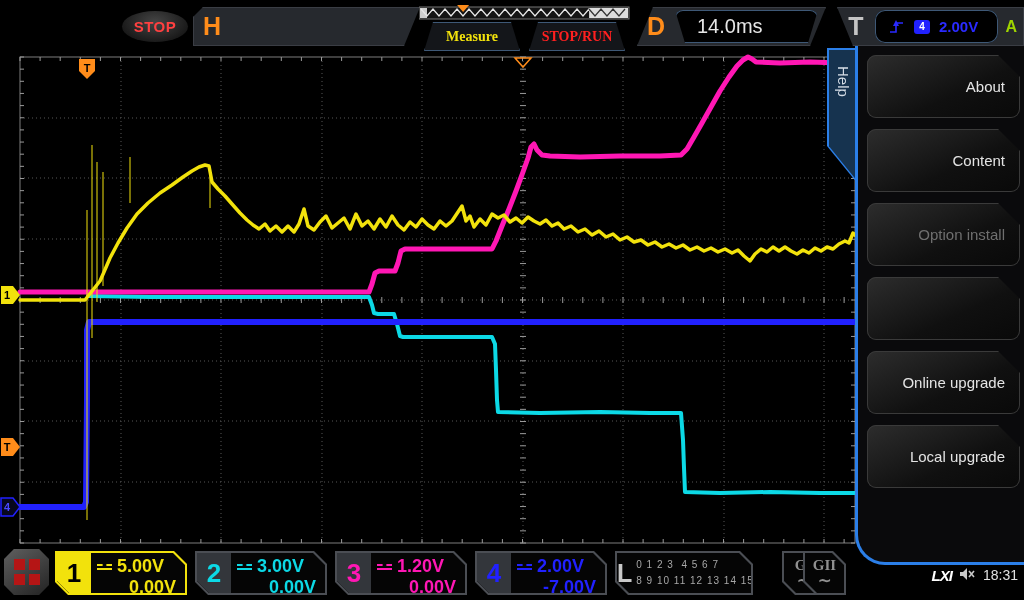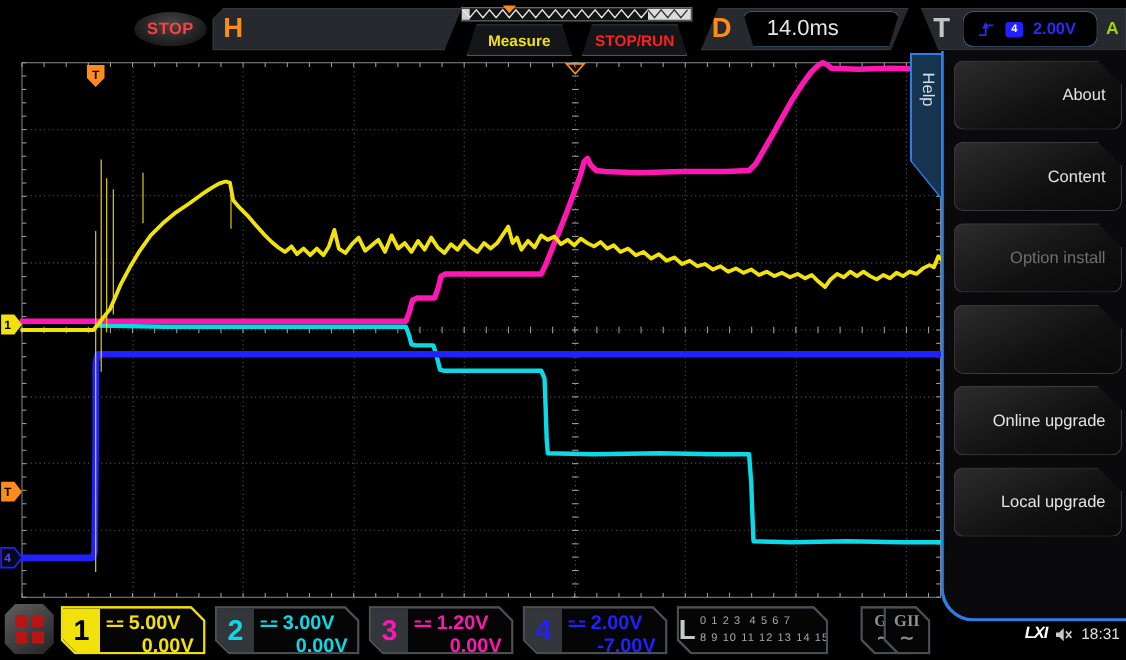--- a/index.html
+++ b/index.html
@@ -28,21 +28,21 @@
   .d-inner{clip-path:polygon(0 0,100% 0,calc(100% - 10px) 100%,10px 100%);}
   .t-inner{clip-path:none;border-radius:10px;margin-right:26px;gap:9px;padding-left:14px;}
   .t-letter{color:#c4c4c4;}
   .t-badge{width:16px;height:14px;background:#2121ff;border-radius:3px;color:#fff;
     font-size:10px;font-weight:bold;display:flex;align-items:center;justify-content:center;}
   .t-level{color:#2a2aff;font-weight:bold;font-size:15px;}
   .a-flag{position:absolute;right:7px;top:50%;transform:translateY(-50%);
     color:#9fd400;font-weight:bold;font-size:16px;}
   .tab-btn{position:absolute;top:22px;width:96px;height:29px;background:#14161a;
     box-shadow:inset 0 0 0 1px #3e5876;display:flex;align-items:center;justify-content:center;
-    font-weight:bold;font-size:14px;clip-path:polygon(9px 0,calc(100% - 9px) 0,100% 100%,0 100%);}
+    font-weight:bold;font-size:14px;clip-path:polygon(9px 0,calc(100% - 9px) 0,100% 100%,0 100%);font-family:Liberation Serif, serif;}
   .measure{left:424px;color:#f2e20c;}
   .stoprun{left:529px;color:#ff2020;}
   #membar{position:absolute;left:419px;top:4px;}
 
   
   #scope{position:absolute;left:0;top:0;z-index:1;}
 
   
   .menu-panel{position:absolute;left:855px;top:46px;width:169px;height:519px;z-index:3;
     background:#0a0a0c;border-left:3px solid #2b7fe8;border-bottom:3px solid #2b7fe8;
@@ -88,21 +88,21 @@
   .lbox{position:absolute;left:615px;top:6px;width:138px;height:44px;}
   .l-tab{width:32px;display:flex;align-items:center;justify-content:center;
     font-size:25px;font-weight:bold;color:#c8c8c8;}
   .l-digits{flex:1;display:flex;flex-direction:column;justify-content:center;
     color:#a8a8a8;font-size:10px;line-height:1.6;letter-spacing:1px;padding-left:4px;white-space:pre;}
   .gbox{position:absolute;top:6px;width:43px;height:44px;}
   .g-in{flex-direction:column;align-items:center;justify-content:center;color:#909090;
     font-family:"Liberation Serif",serif;font-weight:bold;font-size:15px;line-height:1;}
   .g-wave{font-size:17px;margin-top:-1px;font-family:"DejaVu Sans",sans-serif;}
   .statusrow{position:absolute;left:890px;top:22px;width:128px;display:flex;
-    align-items:flex-end;justify-content:flex-end;gap:7px;z-index:4;}
+    align-items:flex-start;justify-content:flex-end;gap:7px;z-index:4;}
   .lxi{color:#fff;font-weight:bold;font-style:italic;font-size:15px;letter-spacing:-1px;}
   .clock{color:#e0e0e0;font-size:14px;}
 </style>
 </head>
 <body>
 
 <div id="screen">
 
   <svg id="scope" width="1024" height="600">
       <line x1="121" y1="57" x2="121" y2="543" stroke="#565656" stroke-dasharray="1 3"></line>

